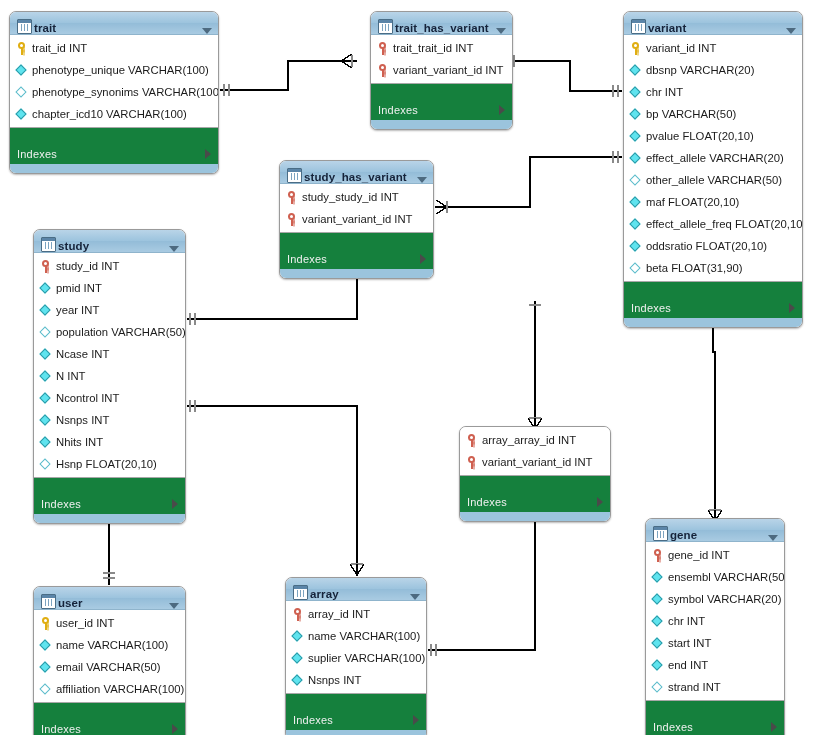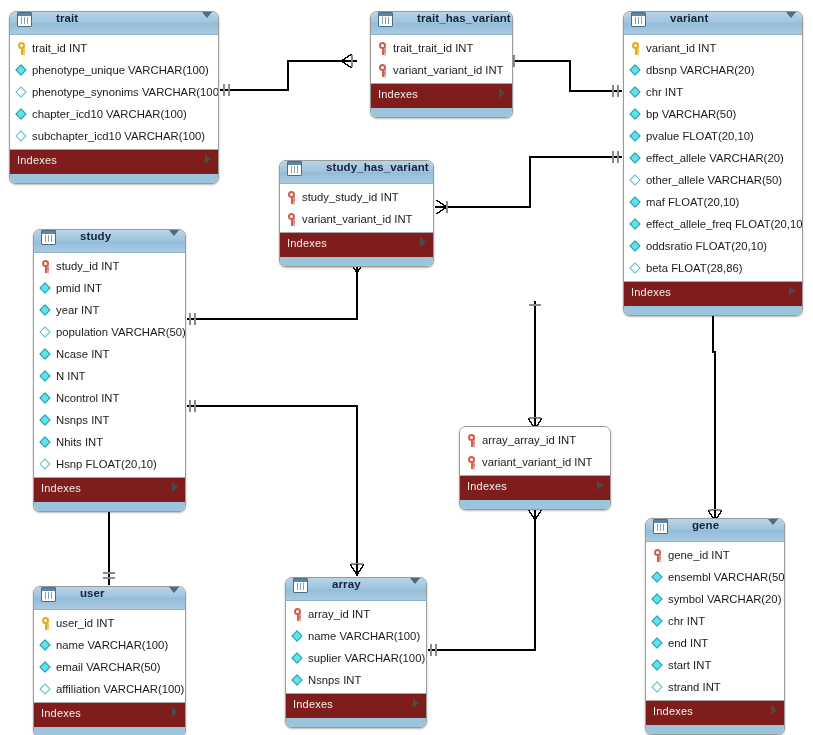--- a/index.html
+++ b/index.html
@@ -29,22 +29,22 @@
     box-sizing: border-box;
     background: #ffffff;
     border: 1px solid #9a9a9a;
     border-radius: 7px;
     box-shadow: 0 1px 2px rgba(0,0,0,0.28);
     overflow: hidden;
   }
   .tbl-header {
     height: 22px;
     display: flex;
-    align-items: flex-start;
-    gap: 24px;
+    align-items: flex-end;
+    gap: 2px;
     padding: 0 5px 0 7px;
     background: linear-gradient(to bottom, #b9d4e8 0%, #9dc4de 48%, #93bcd8 50%, #a9cbe2 100%);
     border-bottom: 1px solid #8fb4cc;
   }
   .tbl-icon {
     width: 13px; height: 13px;
     flex: 0 0 13px;
     border: 1px solid #4a6d86;
     background: #ffffff;
     position: relative;
@@ -141,23 +141,23 @@
     transform: rotate(45deg);
     box-sizing: border-box;
   }
   .ic-dia-open::before {
     background: #ffffff;
     border-color: #5bbccb;
   }
   .tbl-footer {
     height: 20px;
     display: flex;
-    align-items: flex-start;
-    padding: 4px 7px 0 7px;
-    background: #7f1d1d;
+    align-items: center;
+    padding: 16px 7px 0 7px;
+    background: #15803d;
     border-top: 1px solid #a8a8a8;
   }
   .footer-label {
     font-size: 11px;
     color: #f0f0f0;
     flex: 1 1 auto;
     letter-spacing: 0.2px;
   }
   .caret-right {
     width: 0; height: 0;
@@ -309,24 +309,20 @@
             <span class="col-label">phenotype_unique VARCHAR(100)</span>
           </div>
           <div class="col-row">
             <span class="ic ic-dia-open"></span>
             <span class="col-label">phenotype_synonims VARCHAR(100)</span>
           </div>
           <div class="col-row">
             <span class="ic ic-dia-filled"></span>
             <span class="col-label">chapter_icd10 VARCHAR(100)</span>
           </div>
-          <div class="col-row">
-            <span class="ic ic-dia-open"></span>
-            <span class="col-label">subchapter_icd10 VARCHAR(100)</span>
-          </div>
         </div>
         <div class="tbl-footer">
           <span class="footer-label">Indexes</span>
           <span class="caret-right"></span>
         </div>
         <div class="tbl-strip"></div>
       </div>
       <div class="table-box" style="left: 370px; top: 11px; width: 143px;">
         <div class="tbl-header">
           <span class="tbl-icon"></span>
@@ -391,21 +387,21 @@
           <div class="col-row">
             <span class="ic ic-dia-filled"></span>
             <span class="col-label">effect_allele_freq FLOAT(20,10)</span>
           </div>
           <div class="col-row">
             <span class="ic ic-dia-filled"></span>
             <span class="col-label">oddsratio FLOAT(20,10)</span>
           </div>
           <div class="col-row">
             <span class="ic ic-dia-open"></span>
-            <span class="col-label">beta FLOAT(28,86)</span>
+            <span class="col-label">beta FLOAT(31,90)</span>
           </div>
         </div>
         <div class="tbl-footer">
           <span class="footer-label">Indexes</span>
           <span class="caret-right"></span>
         </div>
         <div class="tbl-strip"></div>
       </div>
       <div class="table-box" style="left: 279px; top: 160px; width: 155px;">
         <div class="tbl-header">
@@ -518,25 +514,25 @@
           <div class="col-row">
             <span class="ic ic-dia-filled"></span>
             <span class="col-label">symbol VARCHAR(20)</span>
           </div>
           <div class="col-row">
             <span class="ic ic-dia-filled"></span>
             <span class="col-label">chr INT</span>
           </div>
           <div class="col-row">
             <span class="ic ic-dia-filled"></span>
+            <span class="col-label">start INT</span>
+          </div>
+          <div class="col-row">
+            <span class="ic ic-dia-filled"></span>
             <span class="col-label">end INT</span>
-          </div>
-          <div class="col-row">
-            <span class="ic ic-dia-filled"></span>
-            <span class="col-label">start INT</span>
           </div>
           <div class="col-row">
             <span class="ic ic-dia-open"></span>
             <span class="col-label">strand INT</span>
           </div>
         </div>
         <div class="tbl-footer">
           <span class="footer-label">Indexes</span>
           <span class="caret-right"></span>
         </div>

